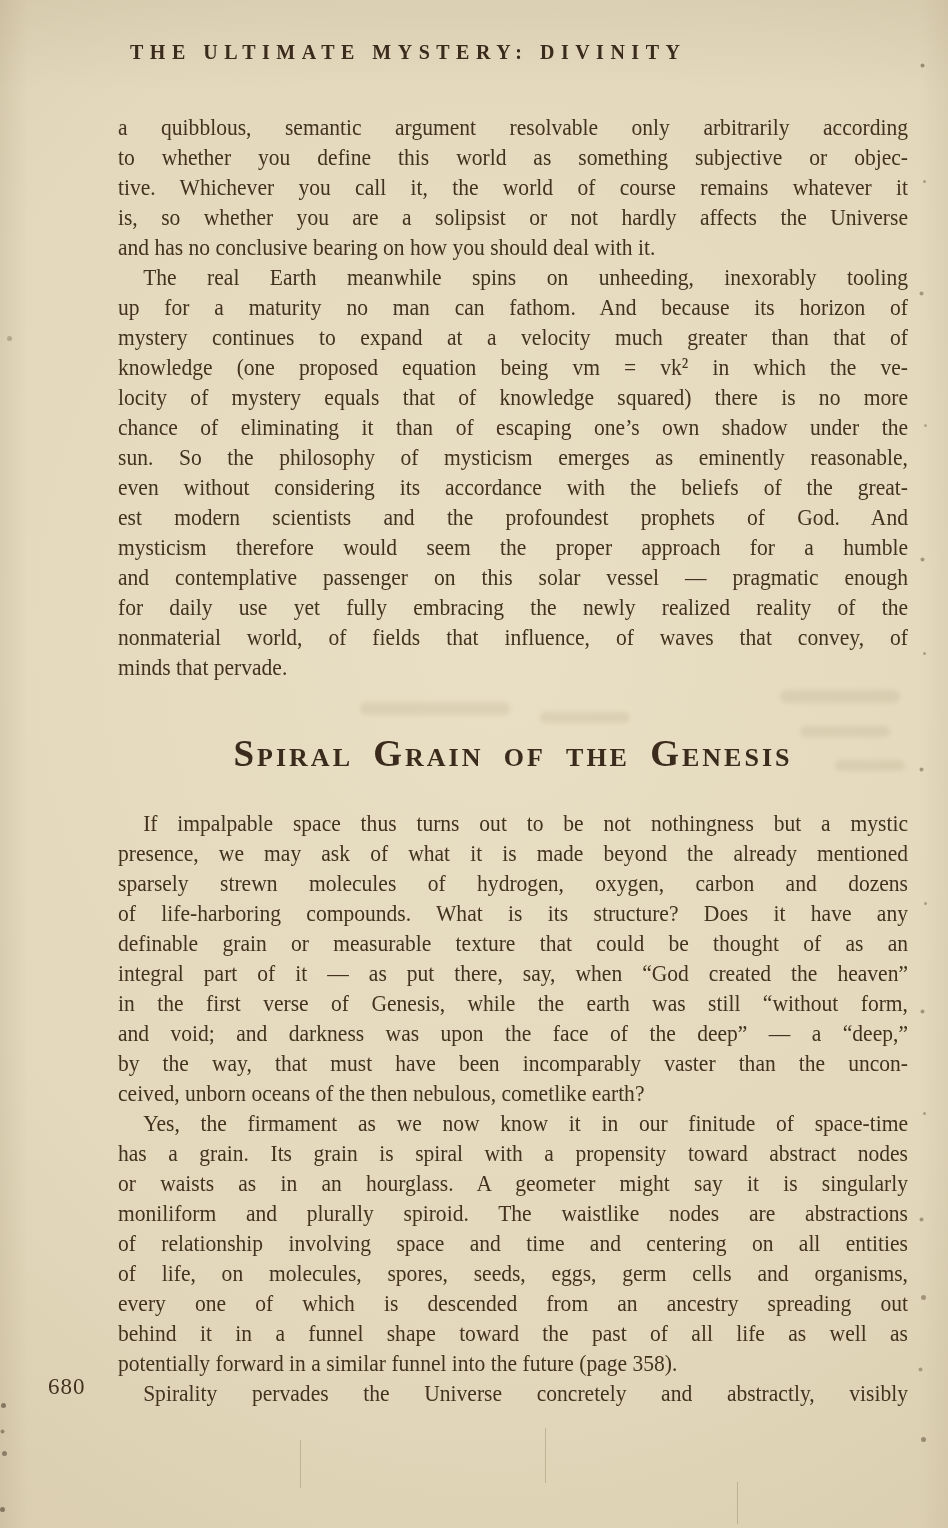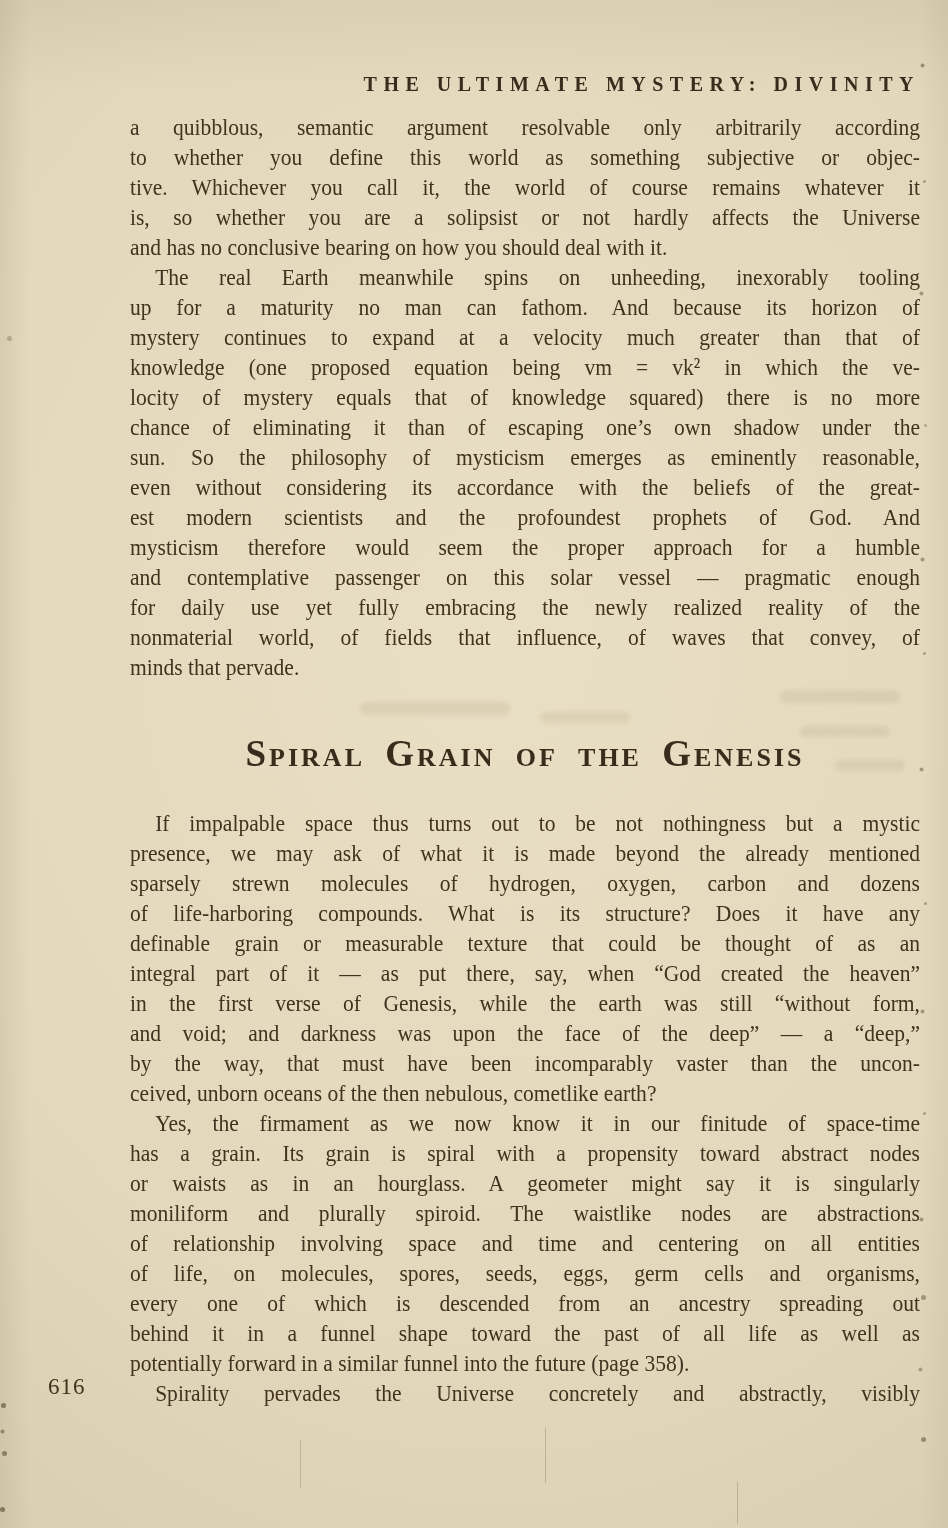--- a/index.html
+++ b/index.html
@@ -11,28 +11,28 @@
   .page {
     position: absolute; inset: 0;
     background:
       linear-gradient(90deg, rgba(110,92,64,0.10) 0%, rgba(110,92,64,0.0) 3%),
       linear-gradient(180deg, rgba(110,92,64,0.08) 0%, rgba(110,92,64,0.0) 6%),
       linear-gradient(270deg, rgba(110,92,64,0.07) 0%, rgba(110,92,64,0.0) 3%),
       radial-gradient(ellipse 130% 95% at 52% 42%,
         var(--paper-light) 0%, var(--paper) 48%, var(--paper-mid) 80%, var(--paper-dark) 100%);
   }
   .running-header {
-    position: absolute; top: 73px; left: 130px; width: 790px;
-    text-align: right;
+    position: absolute; top: 41px; left: 130px; width: 790px;
+    text-align: left;
     font-size: 20px; font-weight: 700;
     letter-spacing: 6.5px;
     color: var(--heading-ink);
   }
   .text-column {
-    position: absolute; top: 112px; left: 130px; width: 790px;
+    position: absolute; top: 112px; left: 118px; width: 790px;
   }
   .para { margin: 0; }
   .line {
     width: 880px;
     transform: scaleX(0.8977);
     transform-origin: 0 0;
     font-size: 24px; line-height: 30px; height: 30px;
     color: var(--ink);
     text-align: justify;
     text-align-last: justify;
@@ -154,21 +154,21 @@
         <div class="line">of life, on molecules, spores, seeds, eggs, germ cells and organisms,</div>
         <div class="line">every one of which is descended from an ancestry spreading out</div>
         <div class="line">behind it in a funnel shape toward the past of all life as well as</div>
         <div class="line last">potentially forward in a similar funnel into the future (page 358).</div>
       </div>
       <div class="para">
         <div class="line first">Spirality pervades the Universe concretely and abstractly, visibly</div>
       </div>
     </div>
 
-  <div class="page-number">616</div>
+  <div class="page-number">680</div>
 
   <div class="ghost g1"></div>
   <div class="ghost g2"></div>
   <div class="ghost g3"></div>
   <div class="ghost g4"></div>
   <div class="ghost g5"></div>
 
   <div class="edge-noise"></div>
   <div class="fiber f1"></div>
   <div class="fiber f2"></div>

